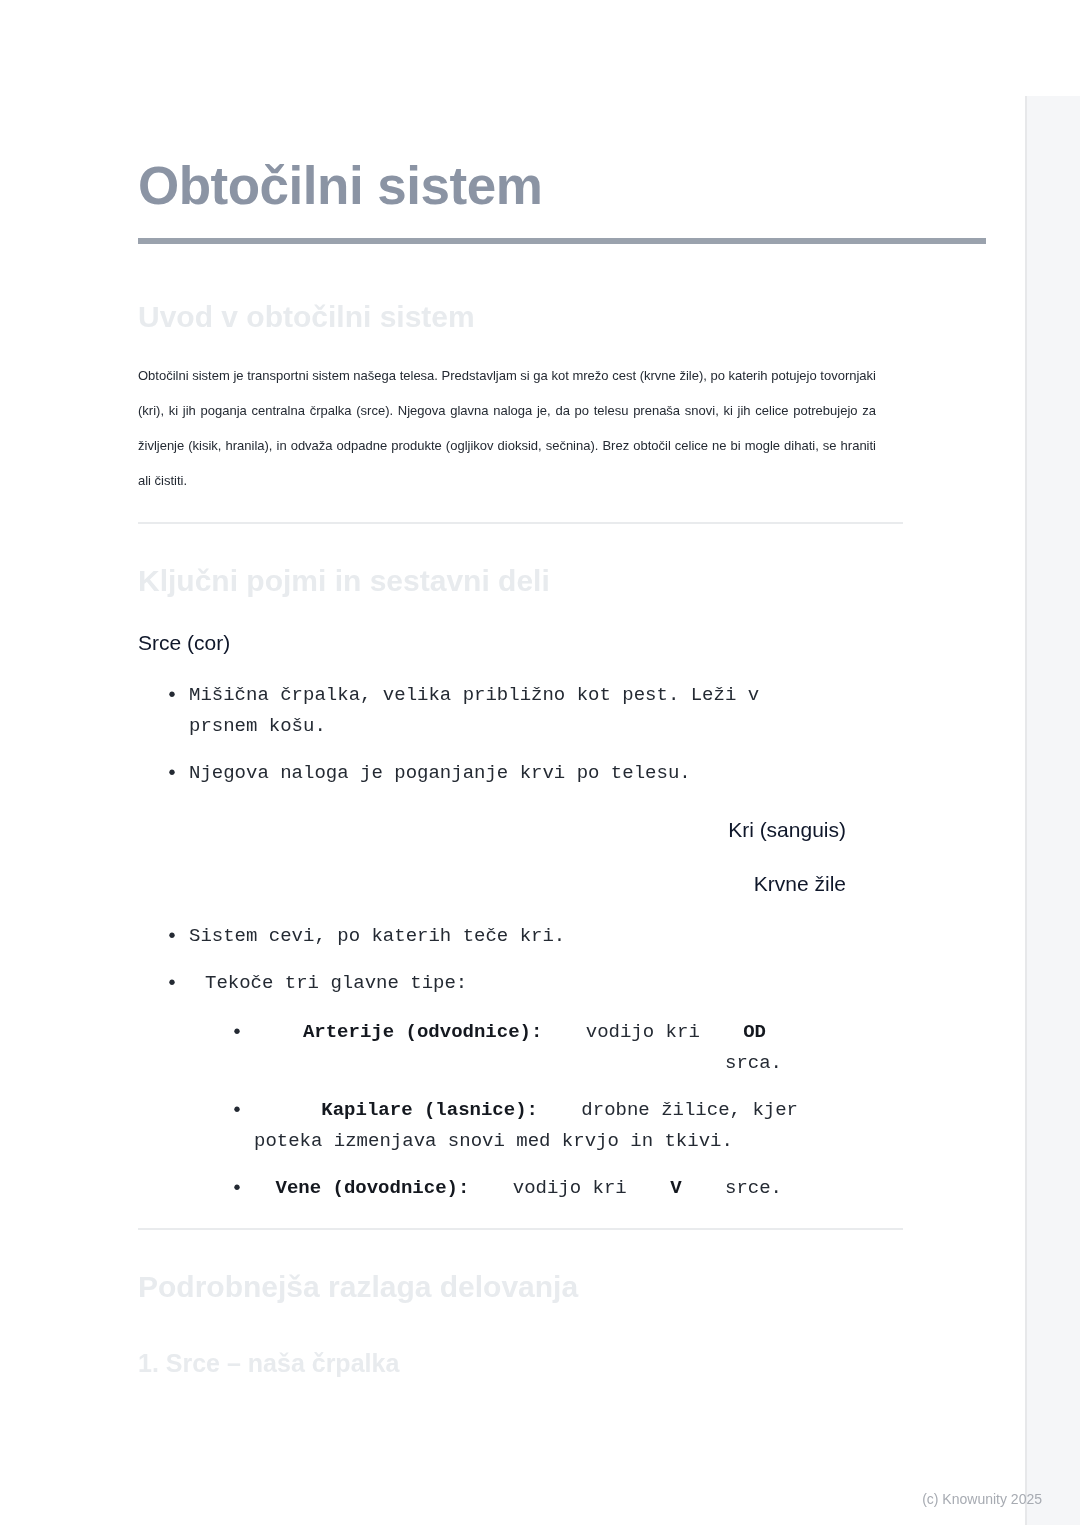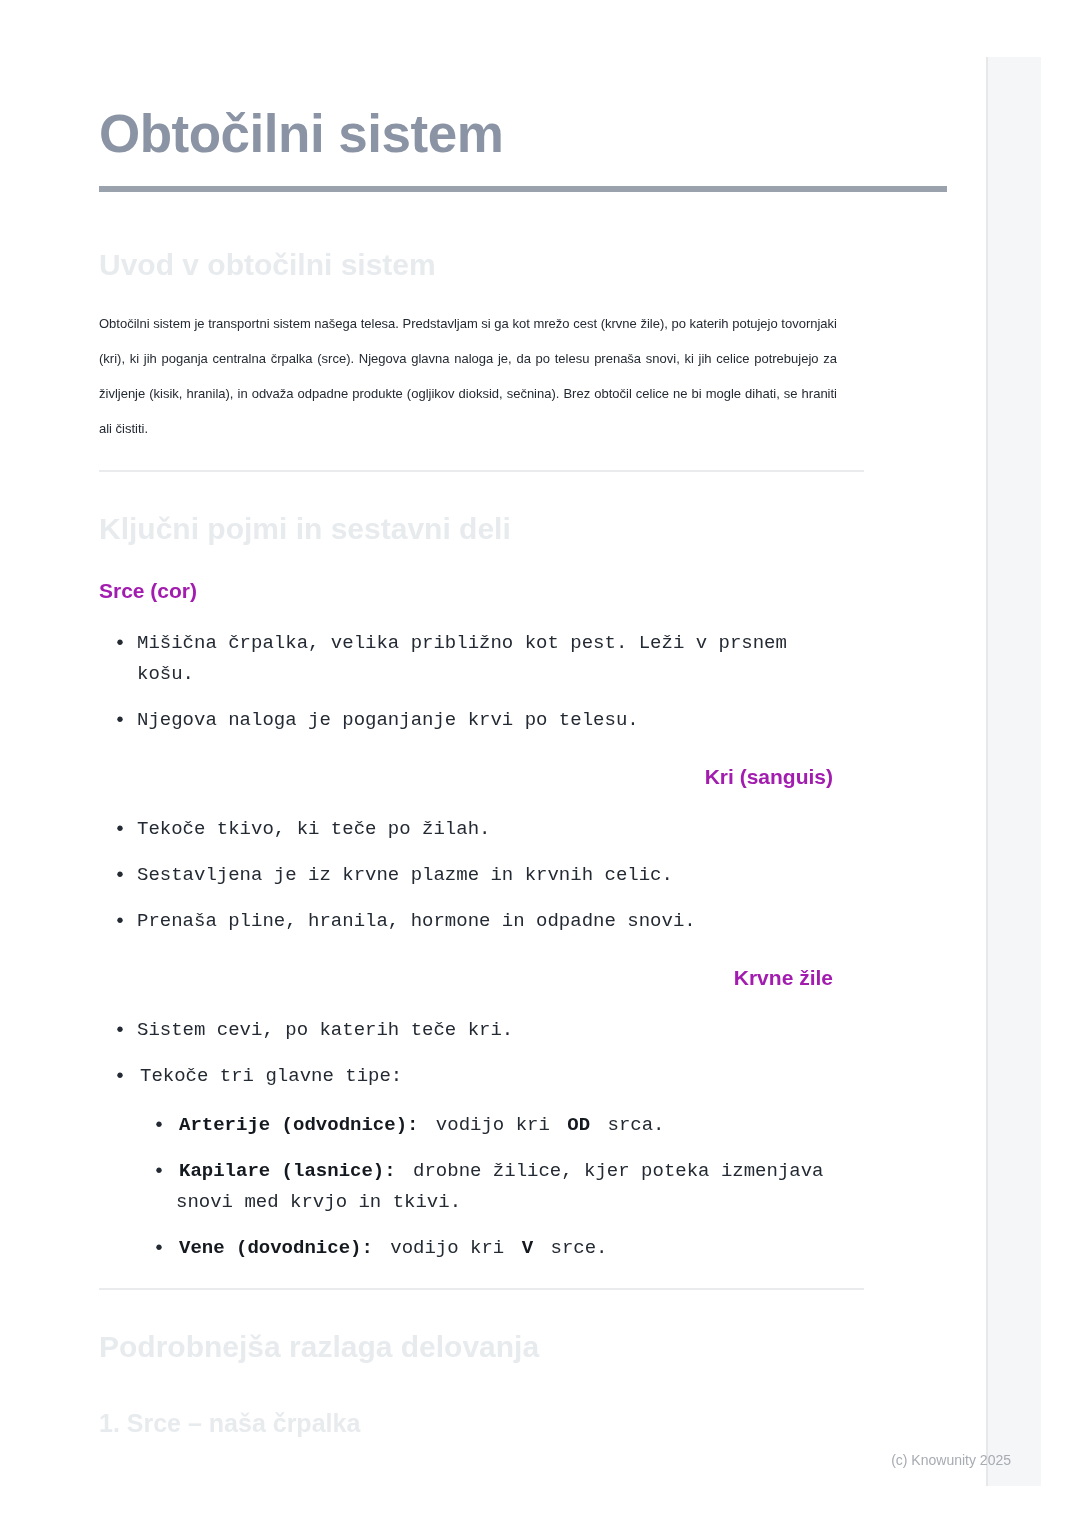--- a/index.html
+++ b/index.html
@@ -1,15 +1,15 @@
 <!DOCTYPE html>
 <html><head>
 <meta charset="utf-8">
 <style>
-  * { margin: 3px; padding: 0; box-sizing: border-box; }
+  * { margin: 16px; padding: 0; box-sizing: border-box; }
   html, body {
     width: 1080px; height: 1528px;
     background: #ffffff;
     font-family: "Liberation Sans", "DejaVu Sans", sans-serif;
     overflow: hidden;
     position: relative;
   }
   .content {
     width: 740px;
     margin-left: 90px;
@@ -55,22 +55,22 @@
     border: none;
     height: 2px;
     background: #e9ebed;
     width: 765px;
     margin-top: 24px;
   }
   .kljucni { margin-top: 40px; }
   .sub-h3 {
     font-size: 21px;
     line-height: 26px;
-    font-weight: 700;
-    color: #a21caf;
+    font-weight: 400;
+    color: #0f172a;
   }
   .mt-32 { margin-top: 32px; }
   .mt-28 { margin-top: 28px; text-align: right; }
   ul.bullets {
     list-style: none;
     margin-top: 24px;
   }
   ul.bullets > li {
     position: relative;
     padding-left: 35px;
@@ -91,20 +91,21 @@
   ul.bullets ul.nested {
     list-style: none;
     margin-top: 18px;
   }
   ul.bullets ul.nested > li {
     position: relative;
     padding-left: 33px;
     font-size: 19px;
     line-height: 31px;
     color: #242a33;
+    text-align: right;
   }
   ul.bullets ul.nested > li + li { margin-top: 15px; }
   ul.bullets ul.nested > li::before {
     content: "\2022";
     position: absolute;
     left: 10px;
     top: 0;
     color: #242a33;
     font-size: 20px;
   }
@@ -117,21 +118,21 @@
     top: 48px;
     width: 55px;
     height: 1429px;
     background: #f5f6f8;
     border-left: 2px solid #e7e8ea;
     z-index: 0;
   }
   .footer-credit {
     position: absolute;
     top: 1443px;
-    right: 72px;
+    right: 54px;
     font-size: 14px;
     color: #a7abb2;
     z-index: 2;
     white-space: nowrap;
   }
 </style>
 </head>
 <body>
 
 <div class="right-panel"></div>
@@ -149,25 +150,20 @@
 
   <h2 class="faint-h2 kljucni">Ključni pojmi in sestavni deli</h2>
 
   <h3 class="sub-h3 mt-32">Srce (cor)</h3>
   <ul class="bullets">
     <li>Mišična črpalka, velika približno kot pest. Leži v prsnem košu.</li>
     <li>Njegova naloga je poganjanje krvi po telesu.</li>
   </ul>
 
   <h3 class="sub-h3 mt-28">Kri (sanguis)</h3>
-  <ul class="bullets">
-    <li>Tekoče tkivo, ki teče po žilah.</li>
-    <li>Sestavljena je iz krvne plazme in krvnih celic.</li>
-    <li>Prenaša pline, hranila, hormone in odpadne snovi.</li>
-  </ul>
 
   <h3 class="sub-h3 mt-28">Krvne žile</h3>
   <ul class="bullets">
     <li>Sistem cevi, po katerih teče kri.</li>
     <li>
       <span>Tekoče tri glavne tipe:</span>
       <ul class="nested">
         <li>
           <span class="bold">Arterije (odvodnice):</span><span> vodijo kri </span><span class="bold">OD</span><span> srca.</span>
         </li>

